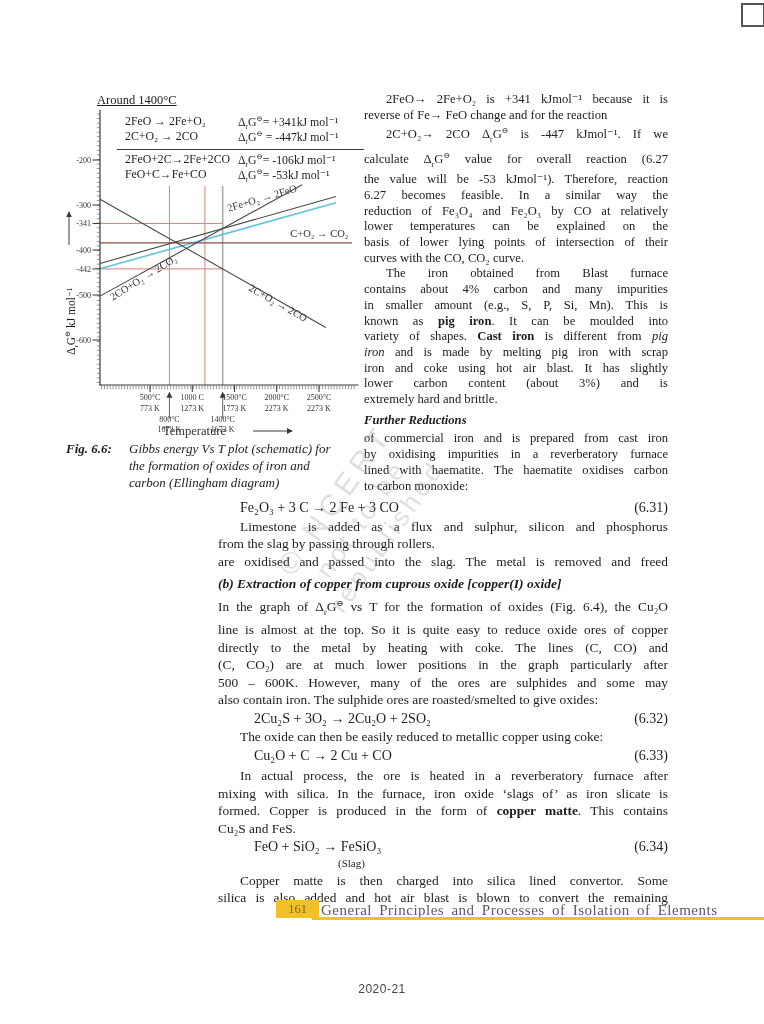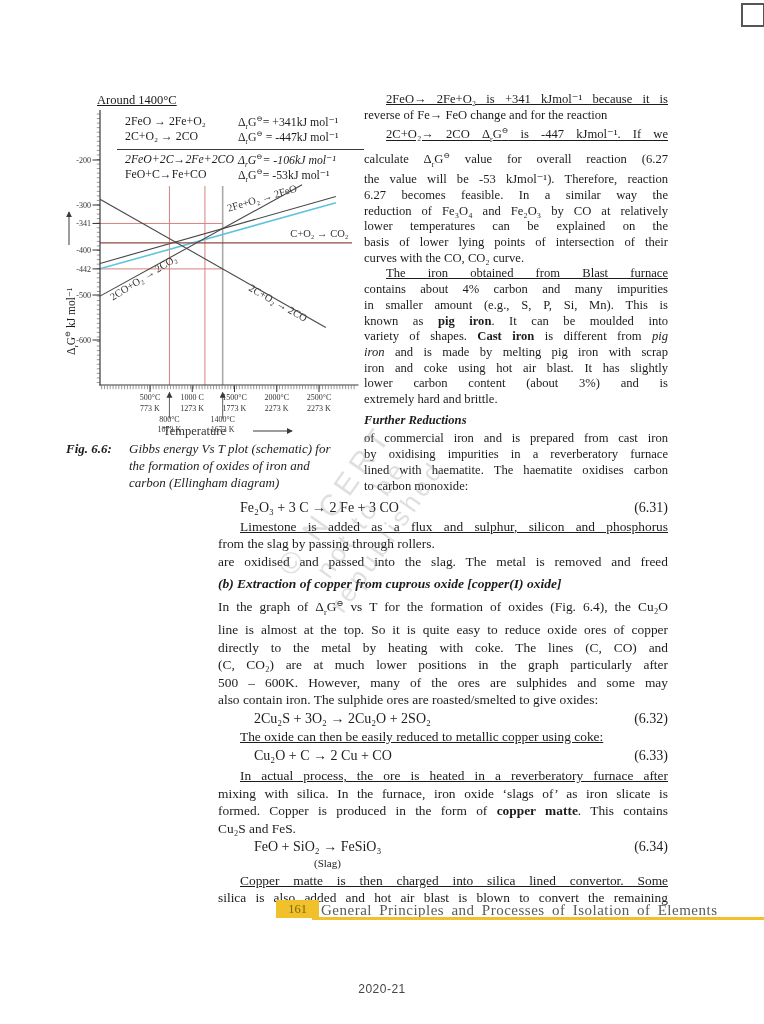--- a/index.html
+++ b/index.html
@@ -16,27 +16,27 @@
   #legend-divider{left:117px;top:149px;width:247px;border-top:1.2px solid #3a3a3a;height:0;}
   #ylabel{left:63px;top:355px;transform-origin:0 0;transform:rotate(-90deg);font-size:11.5px;white-space:nowrap;}
   #caption{left:66px;top:440px;width:305px;font-style:italic;font-size:13px;line-height:17px;}
   #caption .cap-label{position:absolute;left:0;top:0;font-weight:bold;}
   #caption .cap-line{padding-left:63px;white-space:nowrap;}
   
   #right-col{left:364px;top:92px;width:304px;font-size:12.6px;line-height:15.7px;text-align:justify;}
   #lower{left:218px;top:498px;width:450px;font-size:13.4px;line-height:17.5px;text-align:justify;}
   .line{white-space:nowrap;text-align:justify;text-align-last:justify;}
   .line.last{text-align-last:left;}
-  .para.indent .line:first-child{text-indent:22px;text-decoration:underline;}
+  .para.indent .line:first-child{text-indent:22px;}
   .subhead{font-weight:bold;font-style:italic;margin:5px 0 3px 0;white-space:nowrap;text-align:left;}
   #lower .subhead{margin:5px 0 2px 0;font-size:13.5px;}
   .eq{display:flex;justify-content:space-between;margin:1px 0;font-size:14px;white-space:nowrap;text-align:center;}
   .eq .f{margin-left:36px;}
   .eq.i22 .f{margin-left:22px;}
-  .slag{margin-left:96px;font-size:11px;line-height:12px;text-align:left;}
+  .slag{margin-left:120px;font-size:11px;line-height:12px;text-align:left;}
   .mt3{margin-top:3px;}
   
   #page-badge{left:276px;top:900px;width:43px;height:18px;background:#f1c12c;color:#7c6415;font-size:12.5px;text-align:center;line-height:18px;}
   #footer-title{left:321px;top:902px;font-size:15px;color:#5a5a5a;letter-spacing:.5px;word-spacing:3px;white-space:nowrap;}
   #footer-rule{left:312px;top:917px;width:452px;height:2.5px;background:#f1c12c;}
   #year-mark{left:0;top:982px;width:764px;text-align:center;font-family:"Liberation Sans","DejaVu Sans",sans-serif;font-size:12px;color:#454545;letter-spacing:.5px;}
   #corner-square{left:741px;top:3px;width:20px;height:20px;border:2px solid #555;background:#fff;}
   
   #watermark{left:248px;top:470px;width:225px;transform:rotate(-55deg);transform-origin:center;color:#8f8f8f;opacity:.28;pointer-events:none;font-family:"Liberation Sans","DejaVu Sans",sans-serif;text-align:center;z-index:9;}
   #watermark .w1{font-size:30px;letter-spacing:6px;}
@@ -257,21 +257,21 @@
       <text x="163" y="435" font-size="12.5">Temperature</text>
       <line x1="253" y1="431" x2="292" y2="431" stroke="#3a3a3a" stroke-width="1" marker-end="url(#ah)"></line>
       <line x1="69" y1="245" x2="69" y2="212" stroke="#3a3a3a" stroke-width="1" marker-end="url(#ah)"></line>
     </g>
 </svg>
 
 <div class="abs" id="fig-heading">Around 1400°C</div>
 <div class="abs" id="legend">
     <div class="lg-row" style="top: 0px;"><span>2FeO → 2Fe+O₂</span><span class="lg-dg">Δ<sub>r</sub>G<sup>⊖</sup>= +341kJ mol⁻¹</span></div>
     <div class="lg-row" style="top: 14.5px;"><span>2C+O₂ → 2CO</span><span class="lg-dg">Δ<sub>r</sub>G<sup>⊖</sup> = -447kJ mol⁻¹</span></div>
-    <div class="lg-row" style="top: 38px; font-style: italic;"><span>2FeO+2C→2Fe+2CO</span><span class="lg-dg">Δ<sub>r</sub>G<sup>⊖</sup>= -106kJ mol⁻¹</span></div>
+    <div class="lg-row" style="top: 38px;"><span>2FeO+2C→2Fe+2CO</span><span class="lg-dg">Δ<sub>r</sub>G<sup>⊖</sup>= -106kJ mol⁻¹</span></div>
     <div class="lg-row" style="top: 52.5px;"><span>FeO+C→Fe+CO</span><span class="lg-dg">Δ<sub>r</sub>G<sup>⊖</sup>= -53kJ mol⁻¹</span></div>
   </div>
 <div class="abs" id="legend-divider"></div>
 <div class="abs" id="ylabel">Δ<sub>r</sub>G<sup>⊖</sup> kJ mol⁻¹</div>
 <div class="abs" id="caption">
   <span class="cap-label">Fig. 6.6:</span>
   <div class="cap-line">Gibbs energy Vs T plot (schematic) for</div>
   <div class="cap-line">the formation of oxides of iron and</div>
   <div class="cap-line">carbon (Ellingham diagram)</div>
 </div>

